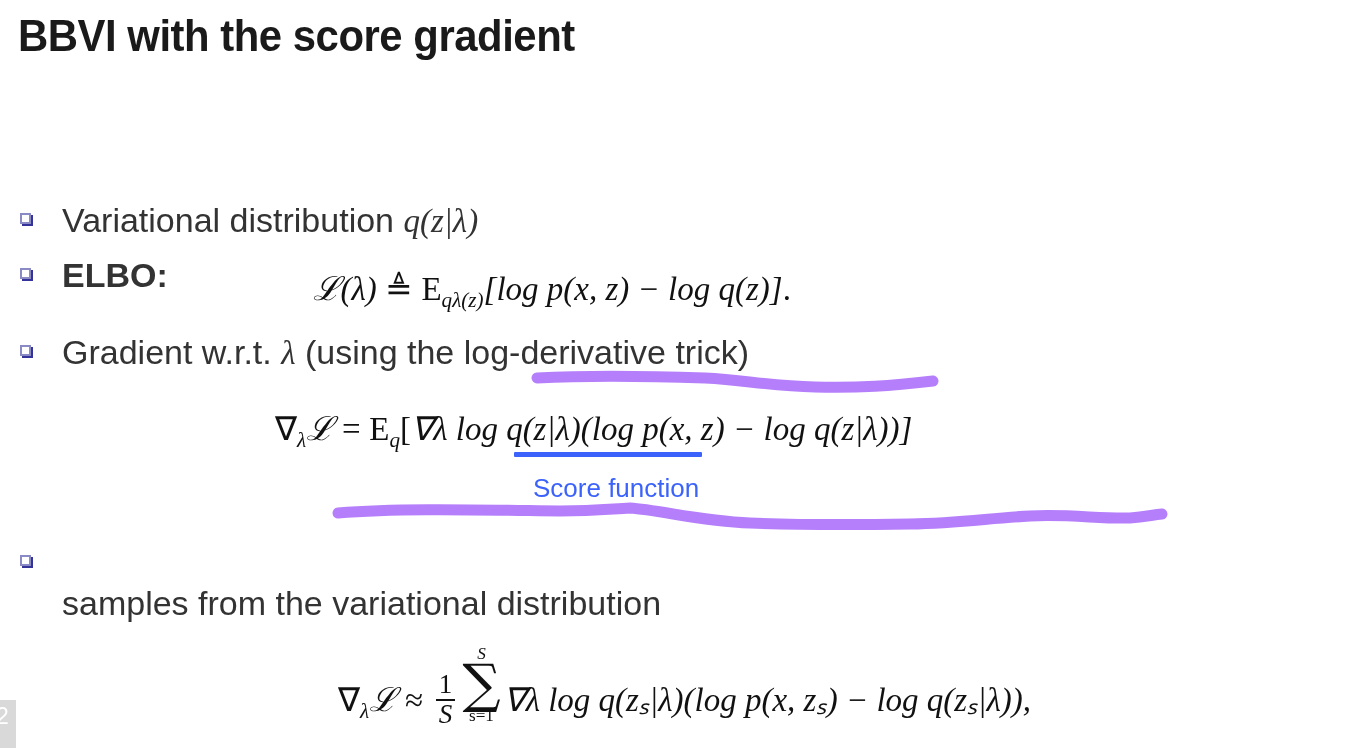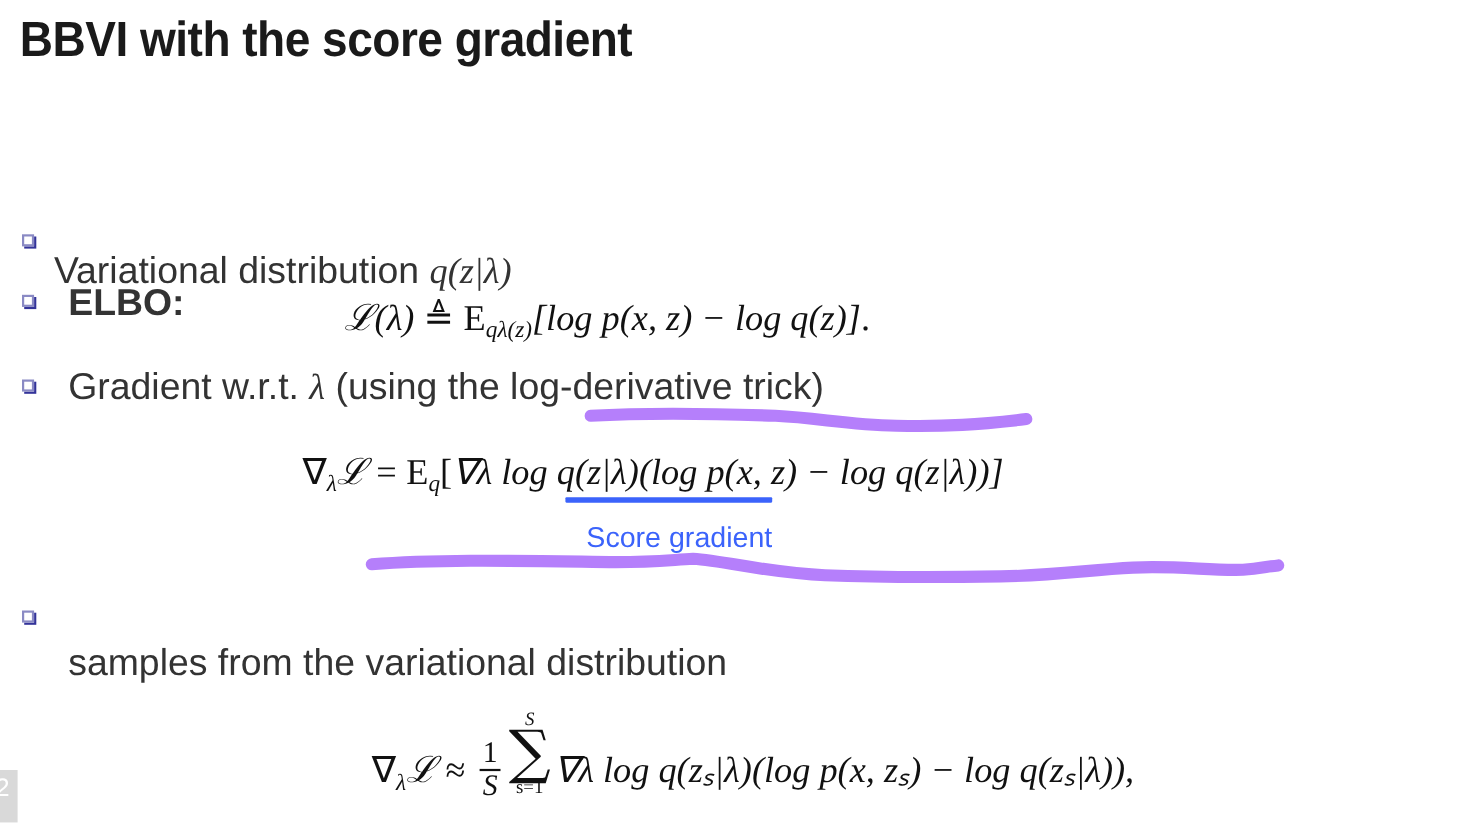--- a/index.html
+++ b/index.html
@@ -186,21 +186,21 @@
   }
 </style>
 </head>
 <body>
 
 <div class="slide">
 
   <div class="slide-title">BBVI with the score gradient</div>
 
 
-  <div class="bullet-row" style="left:20px; top:200px; width:1250px;flex-direction:column;">
+  <div class="bullet-row" style="left:20px; top:200px; width:1250px;">
     <span class="bullet-marker">
       <span class="sq-back"></span>
         <span class="sq-front"></span>
     </span>
     <span class="bullet-text"><span>Variational distribution </span><span class="mi">q(z|λ)</span></span>
   </div>
 
   <div class="bullet-row" style="left:20px; top:255px; width:1250px;font-weight:bold;">
     <span class="bullet-marker">
       <span class="sq-back"></span>
@@ -228,21 +228,21 @@
   </svg>
 
   <div class="math" style="left:275px; top:405px; font-size:33px;">
     <span class="up">∇</span><sub class="it">λ</sub><span class="cal">ℒ</span>
     <span class="up nb">=</span>
     <span class="up">E</span><sub class="it">q</sub><span class="up">[</span><span class="it">∇λ log q(z|λ)</span><span class="it">(log p(x, z) − log q(z|λ))]</span>
   </div>
 
   <div class="blue-underline" style="left:514px; top:452px; width:188px; height:5px;"></div>
 
-  <div class="score-label" style="left:533px; top:473px; font-size:26px;">Score gradient</div>
+  <div class="score-label" style="left:533px; top:473px; font-size:26px;">Score function</div>
 
   <svg class="purple-squiggle" style="left:330px; top:498px;" width="840" height="40" viewBox="0 0 840 40">
     <path d="M8,15 C70,10 150,12 230,13 C265,13 280,11 300,10 C330,12 370,23 420,25
              C470,27 520,27 580,26 C630,25 660,20 700,18 C740,16 770,21 800,20 C815,19 822,17 832,16" stroke="#b57ffb" stroke-width="11" stroke-linecap="round" stroke-linejoin="round" fill="none"></path>
   </svg>
 
   <div class="bullet-row" style="left:20px; top:542px; width:1260px;">
     <span class="bullet-marker">
       <span class="sq-back"></span>
         <span class="sq-front"></span>

